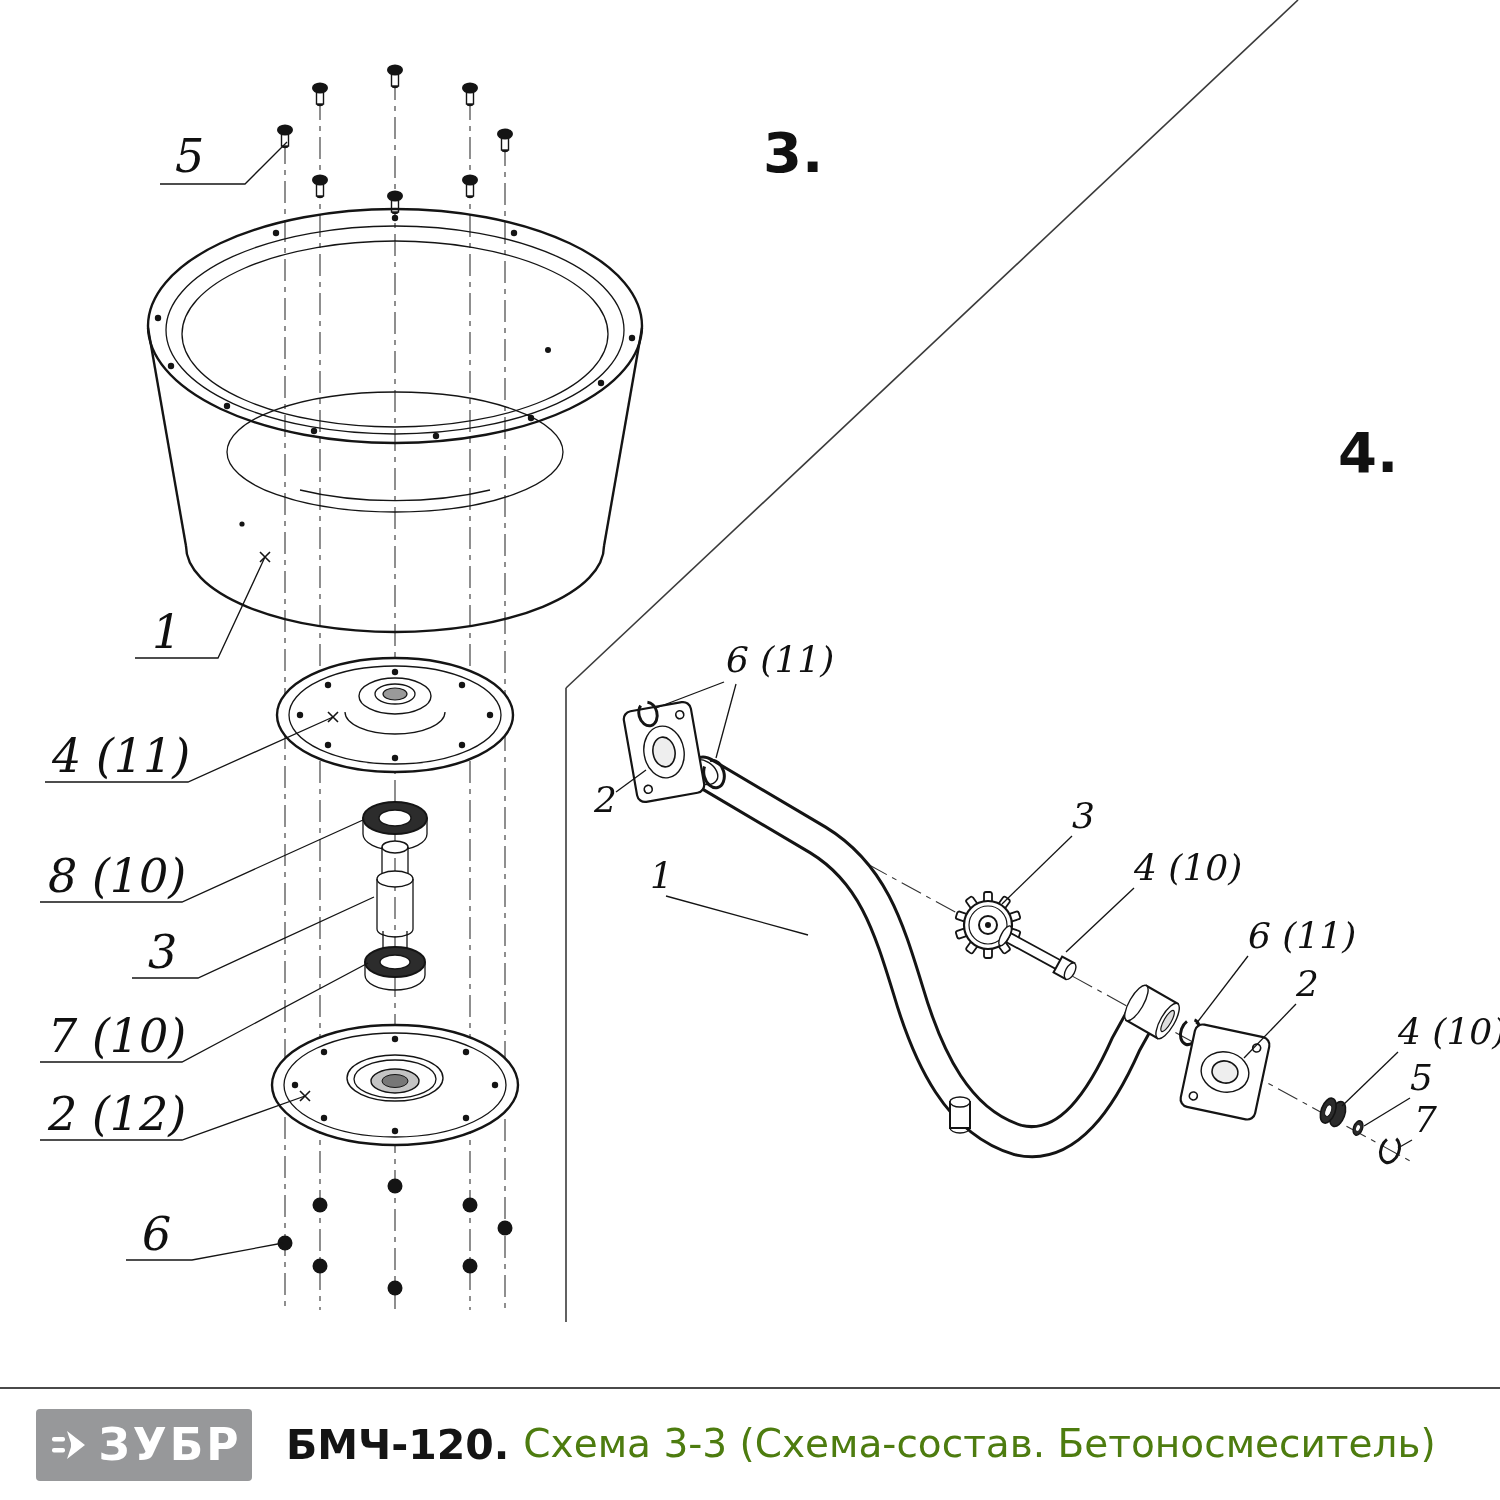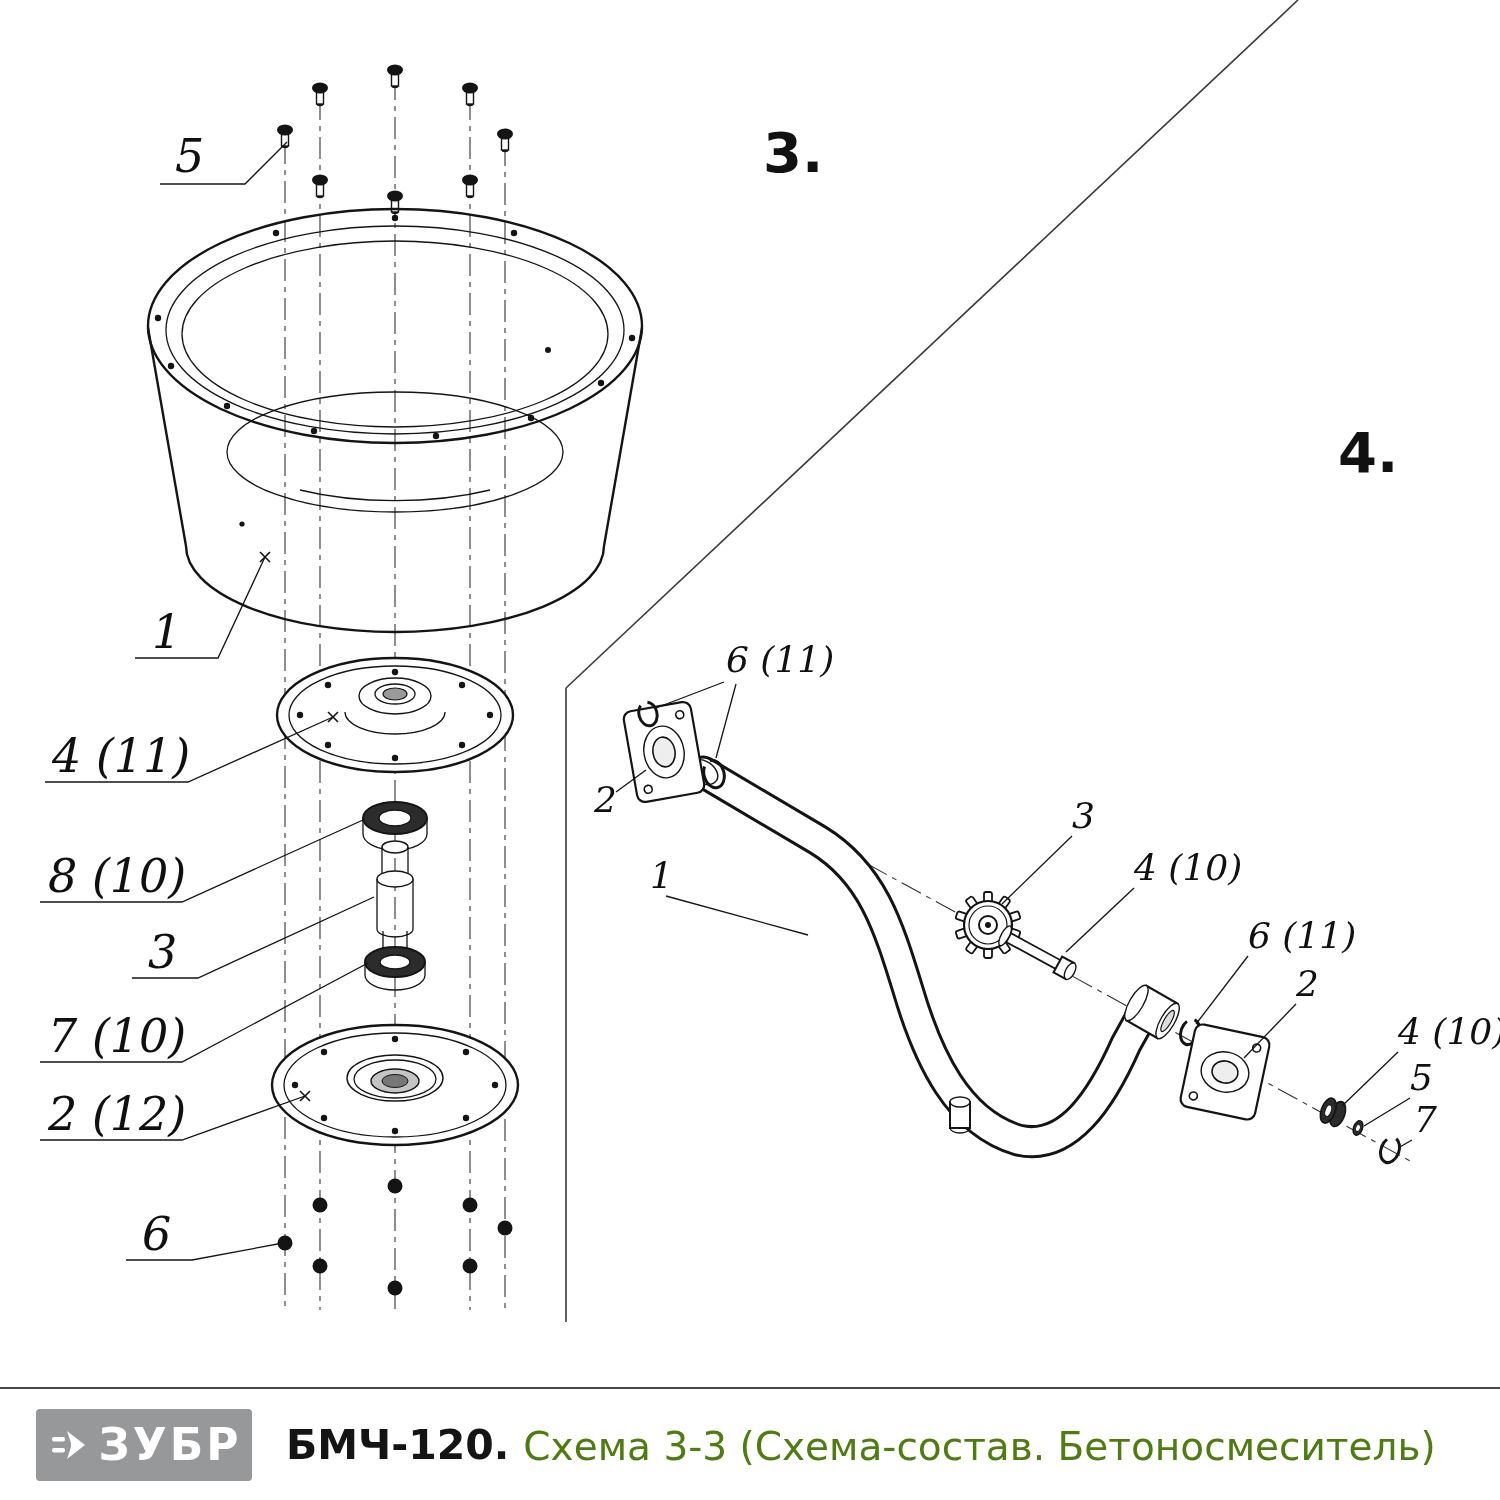--- a/index.html
+++ b/index.html
@@ -27,21 +27,21 @@
     display:flex;align-items:center;gap:34px;padding:12px 36px;background:#ffffff;
   }
   #logo{
     width:216px;height:72px;background:#97989a;border-radius:4px;
     display:flex;align-items:center;justify-content:center;gap:10px;flex:0 0 auto;
   }
   #logo .logo-text{
     color:#ffffff;font-weight:bold;font-size:44px;letter-spacing:3px;
     font-family:"DejaVu Sans","Liberation Sans",sans-serif;
   }
-  #title{display:flex;align-items:flex-end;gap:14px;white-space:nowrap;}
+  #title{display:flex;align-items:flex-start;gap:14px;white-space:nowrap;}
   #title .model{font-weight:bold;font-size:41px;color:#141414;}
   #title .subtitle{font-weight:normal;font-size:39px;color:#4d7c0f;
     font-family:"DejaVu Sans","Liberation Sans",sans-serif;}
 </style>
 </head>
 <body>
 
 <svg id="drawing" viewBox="0 0 1500 1500">
   <defs>
     <g id="boltsym">

